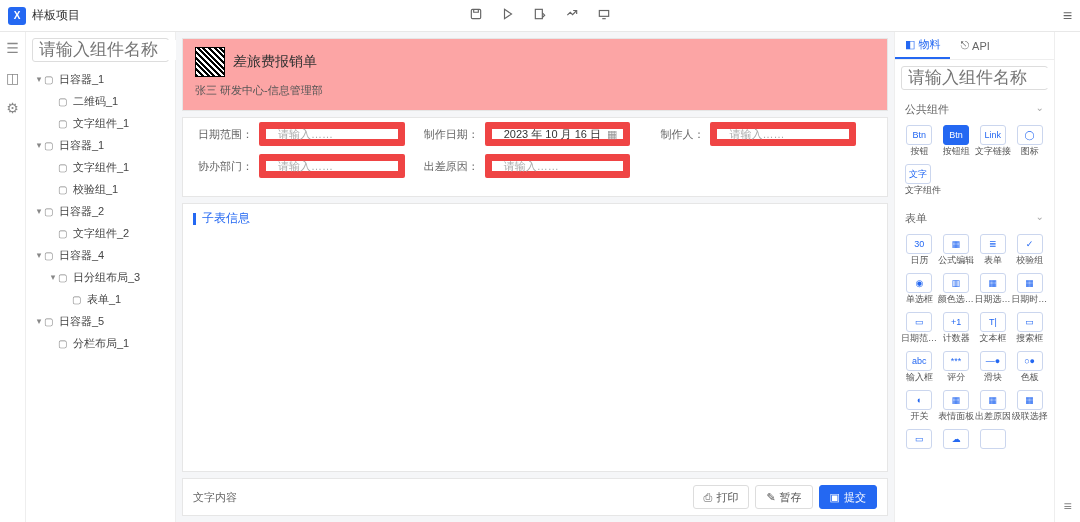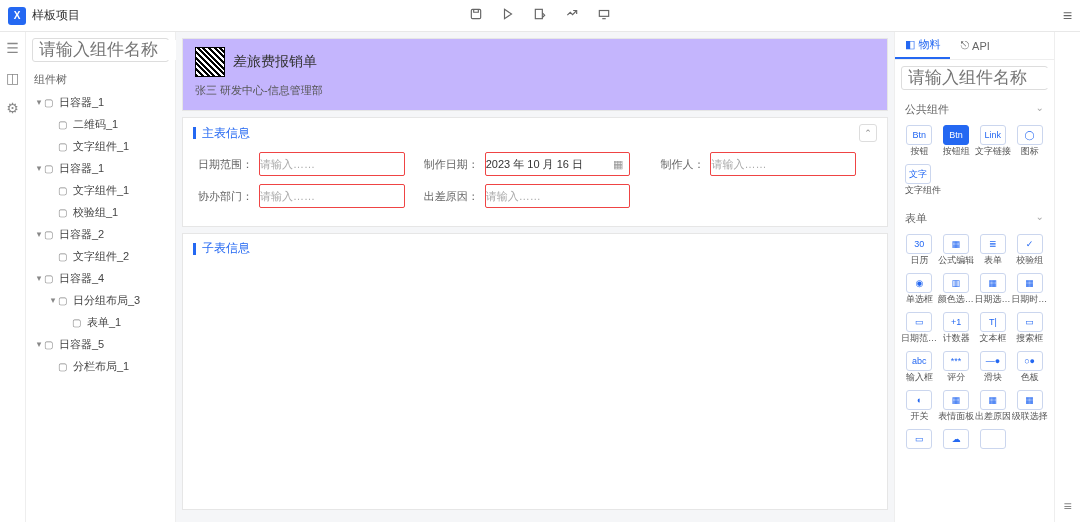--- a/index.html
+++ b/index.html
@@ -18,33 +18,33 @@
 .left-panel{width:150px;border-right:1px solid #eee;display:flex;flex-direction:column}
 .search{margin:6px;height:24px;border:1px solid #ddd;border-radius:3px;display:flex;align-items:center;padding:0 6px;color:#aaa}
 .search input{flex:1;border:none;outline:none;font-size:17px;color:#333}
 .search .si{font-size:12px}
 .panel-head{font-size:11px;color:#666;padding:4px 8px}
 .tree{flex:1;overflow:auto;font-size:11px;color:#444}
 .tree-item{display:flex;align-items:center;height:22px;padding-right:6px;cursor:pointer}
 .ti-caret{width:10px;text-align:center;color:#888;font-size:9px}
 .ti-ico{width:12px;color:#888;margin-right:3px;font-size:10px}
 .canvas{flex:1;background:#f5f6f8;display:flex;flex-direction:column;overflow:hidden;padding:6px}
-.form-card{background:#c4b5fd;border:1px solid #e6e6e6;padding:8px 12px;margin-bottom:6px}
+.form-card{background:#fca5a5;border:1px solid #e6e6e6;padding:8px 12px;margin-bottom:6px}
 .form-header{display:flex;align-items:center;gap:8px;margin-bottom:6px}
 .qr{width:30px;height:30px;background:repeating-linear-gradient(45deg,#000 0 2px,#fff 2px 4px);border:1px solid #000}
 .title{font-size:14px;font-weight:500}
 .subtitle{font-size:11px;color:#555;margin-bottom:4px}
 .section{border:1px solid #e6e6e6;background:#fff;margin-bottom:6px}
 .sec-head{display:flex;align-items:center;padding:6px 10px;font-size:12px;color:#2468f2}
 .sec-head::before{content:"";width:3px;height:12px;background:#2468f2;margin-right:6px}
 .sec-chev{margin-left:auto;width:18px;height:18px;border:1px solid #ddd;border-radius:3px;display:flex;align-items:center;justify-content:center;color:#888;font-size:9px;cursor:pointer}
 .form-row{display:flex;flex-wrap:wrap;padding:4px 10px 10px}
 .field{display:flex;align-items:center;width:33%;margin-bottom:8px}
 .flabel{width:60px;text-align:right;font-size:11px;color:#666;margin-right:6px}
-.finput{flex:1;height:24px;border:1px solid #ef4444;border-radius:2px;padding:0 0;display:flex;align-items:center;color:#aaa;font-size:11px;margin-right:14px;position:relative}
+.finput{flex:1;height:24px;border:7px solid #ef4444;border-radius:2px;padding:0 12px;display:flex;align-items:center;color:#aaa;font-size:11px;margin-right:14px;position:relative}
 .finput .cal{position:absolute;right:6px;color:#999}
 .section.grow{flex:1}
 .footer-bar{background:#fff;border:1px solid #e6e6e6;display:flex;align-items:center;padding:6px 10px;margin-top:auto}
 .footer-label{font-size:11px;color:#666}
 .footer-actions{margin-left:auto;display:flex;gap:6px}
 .btn{height:24px;padding:0 10px;border:1px solid #ddd;border-radius:3px;background:#fff;font-size:11px;display:flex;align-items:center;gap:4px;cursor:pointer;color:#555}
 .btn.primary{background:#2468f2;border-color:#2468f2;color:#fff}
 .right-panel{width:160px;border-left:1px solid #eee;display:flex;flex-direction:column;font-size:11px}
 .tabs{display:flex;height:28px;border-bottom:1px solid #eee}
 .tab{flex:0 0 auto;padding:0 10px;display:flex;align-items:center;gap:3px;cursor:pointer;color:#666}
@@ -93,21 +93,20 @@
       <span>☰</span>
       <span>◫</span>
       <span>⚙</span>
     </div>
 
     <div class="left-panel">
       <div class="search">
         <input placeholder="请输入组件名称" style="">
         <span class="si">🔍</span>
       </div>
-      <div class="panel-head">组件树</div>
       <div class="tree" id="tree">
           <div class="tree-item" style="padding-left: 8px;">
             <span class="ti-caret">▾</span>
             <span class="ti-ico">▢</span>
             <span>日容器_1</span>
           </div>
           <div class="tree-item" style="padding-left: 22px;">
             <span class="ti-caret"></span>
             <span class="ti-ico">▢</span>
             <span>二维码_1</span>
@@ -173,24 +172,20 @@
     <div class="canvas">
       <div class="form-card">
         <div class="form-header">
           <div class="qr"></div>
           <div class="title">差旅费报销单</div>
         </div>
         <div class="subtitle">张三 研发中心-信息管理部</div>
       </div>
 
       <div class="section">
-        <div class="sec-head">
-          <span>主表信息</span>
-          <span class="sec-chev">⌃</span>
-        </div>
         <div class="form-row">
           <div class="field">
             <div class="flabel">日期范围：</div>
             <div class="finput">请输入……</div>
           </div>
           <div class="field">
             <div class="flabel">制作日期：</div>
             <div class="finput" style="color:#333">
                 <span>2023 年 10 月 16 日</span>
                 <span class="cal">▦</span>
@@ -210,20 +205,28 @@
           </div>
         </div>
       </div>
 
       <div class="section grow">
         <div class="sec-head">
           <span>子表信息</span>
         </div>
       </div>
 
+      <div class="footer-bar">
+        <span class="footer-label">文字内容</span>
+        <div class="footer-actions">
+          <div class="btn">⎙ <span>打印</span></div>
+          <div class="btn">✎ <span>暂存</span></div>
+          <div class="btn primary">▣ <span>提交</span></div>
+        </div>
+      </div>
     </div>
 
     <div class="right-panel">
       <div class="tabs">
         <div class="tab active">◧ <span>物料</span></div>
         <div class="tab">⎋ <span>API</span></div>
       </div>
       <div class="search">
         <input placeholder="请输入组件名称" style="">
         <span class="si">🔍</span>

